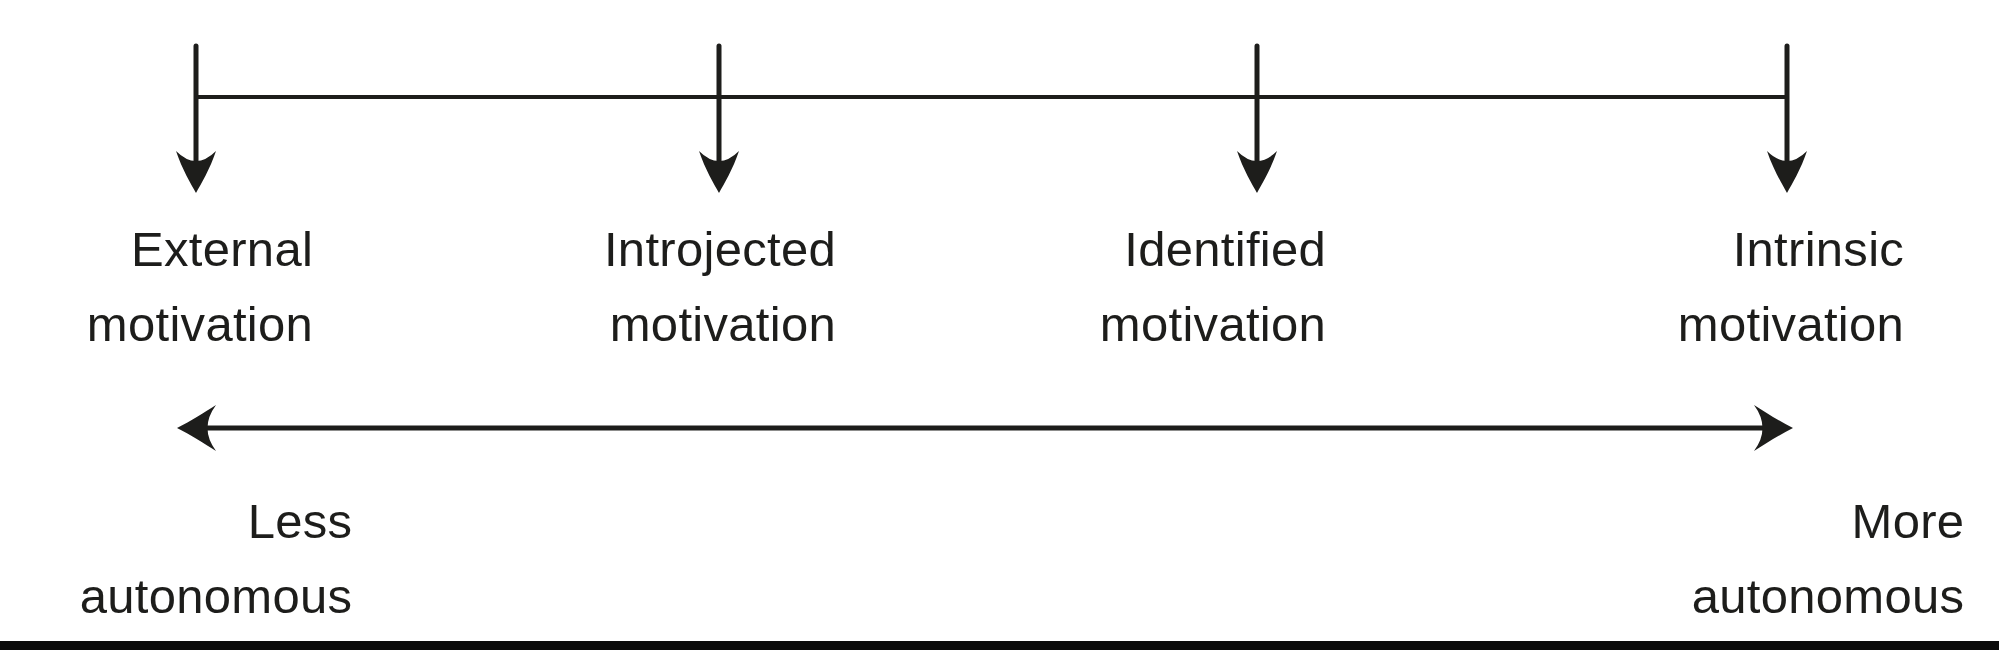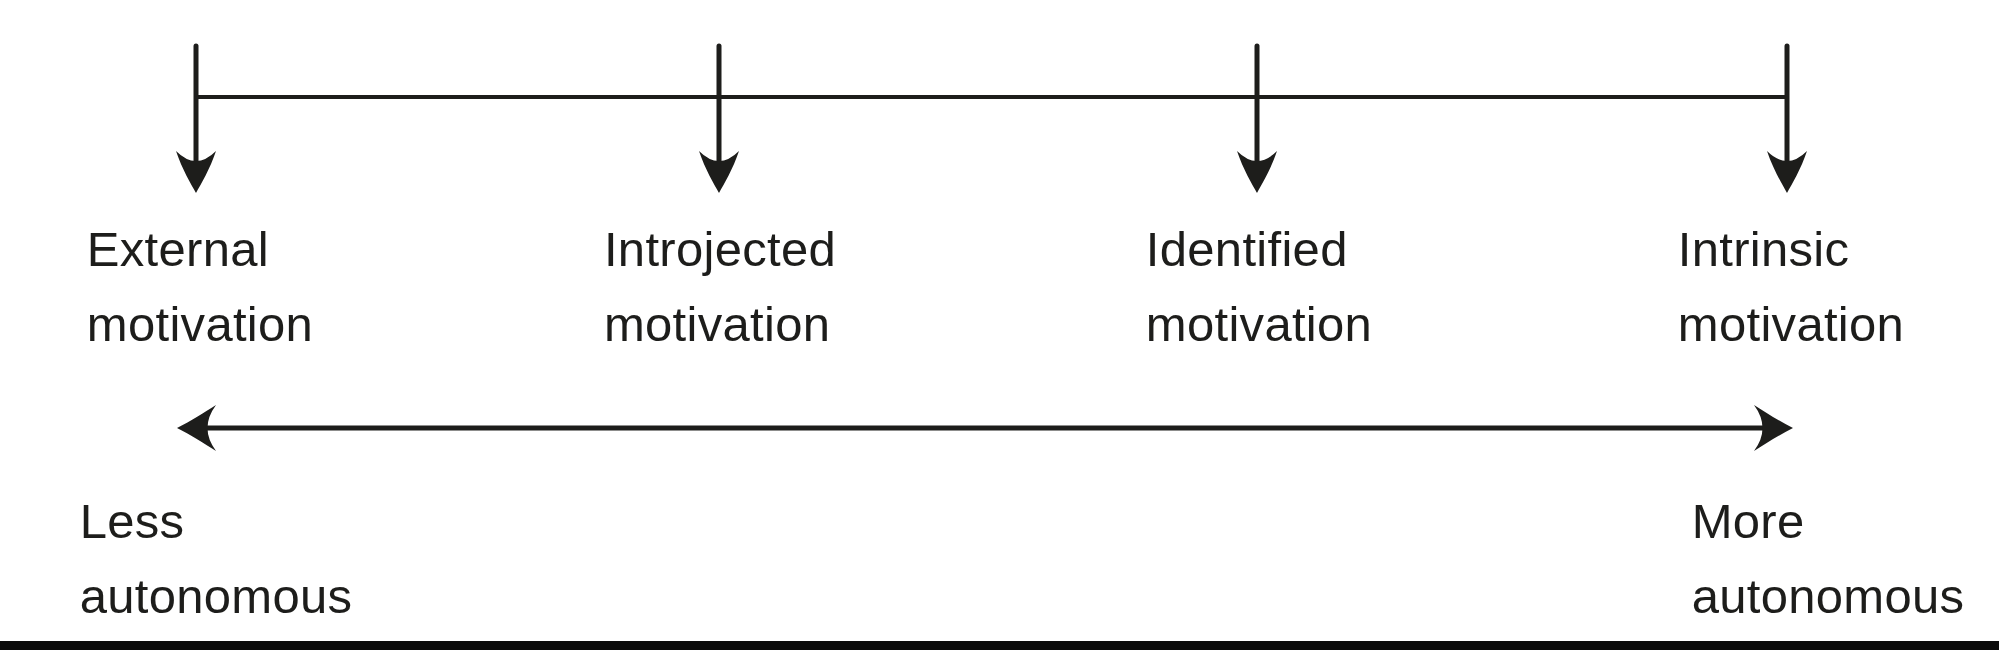--- a/index.html
+++ b/index.html
@@ -16,33 +16,33 @@
     position: absolute;
     left: 0; top: 0;
     width: 1999px; height: 650px;
     color: var(--ink, #1d1d1b);
   }
   .art .stroke { stroke: currentColor; fill: none; }
   .art .fill   { fill: currentColor; stroke: none; }
   .label {
     position: absolute;
     transform: translateX(-50%);
-    text-align: left;
+    text-align: right;
     font-size: 49px;
     line-height: 75px;
     font-weight: 500;
     letter-spacing: 0.3px;
     white-space: nowrap;
     color: var(--ink, #1d1d1b);
   }
   .spec-label { top: 212px; }
   .axis-label { top: 484px; }
   .pos-1 { left: 200px; }
   .pos-2 { left: 720px; }
-  .pos-3 { left: 1259px; }
+  .pos-3 { left: 1213px; }
   .pos-4 { left: 1791px; }
   .pos-less { left: 216px; }
   .pos-more { left: 1792px; margin-left: 36px; }
   .bottom-bar {
     position: absolute;
     left: 0; right: 0;
     top: 641px; height: 9px;
     background: var(--bar, #0b0b0b);
   }
 </style>

